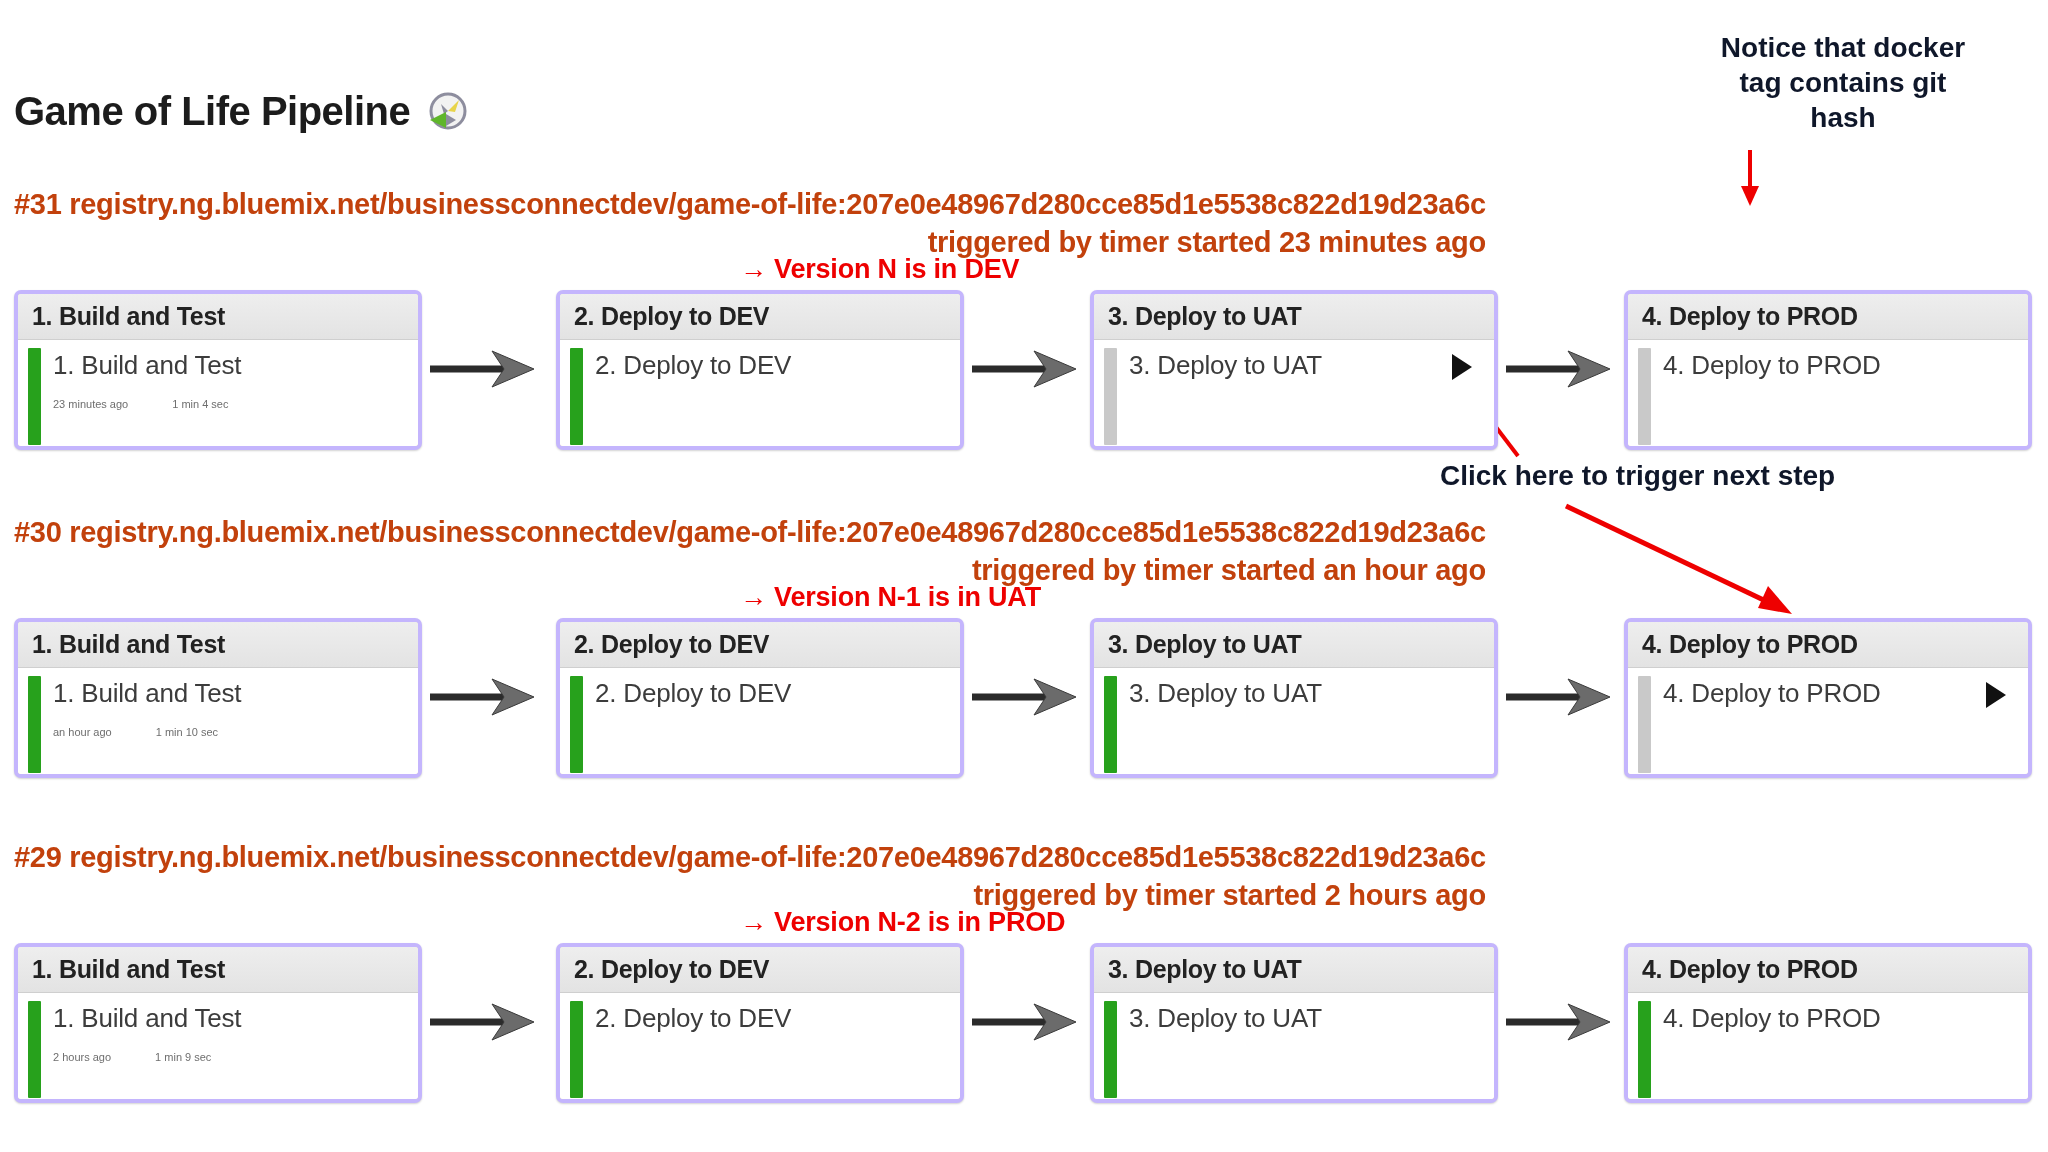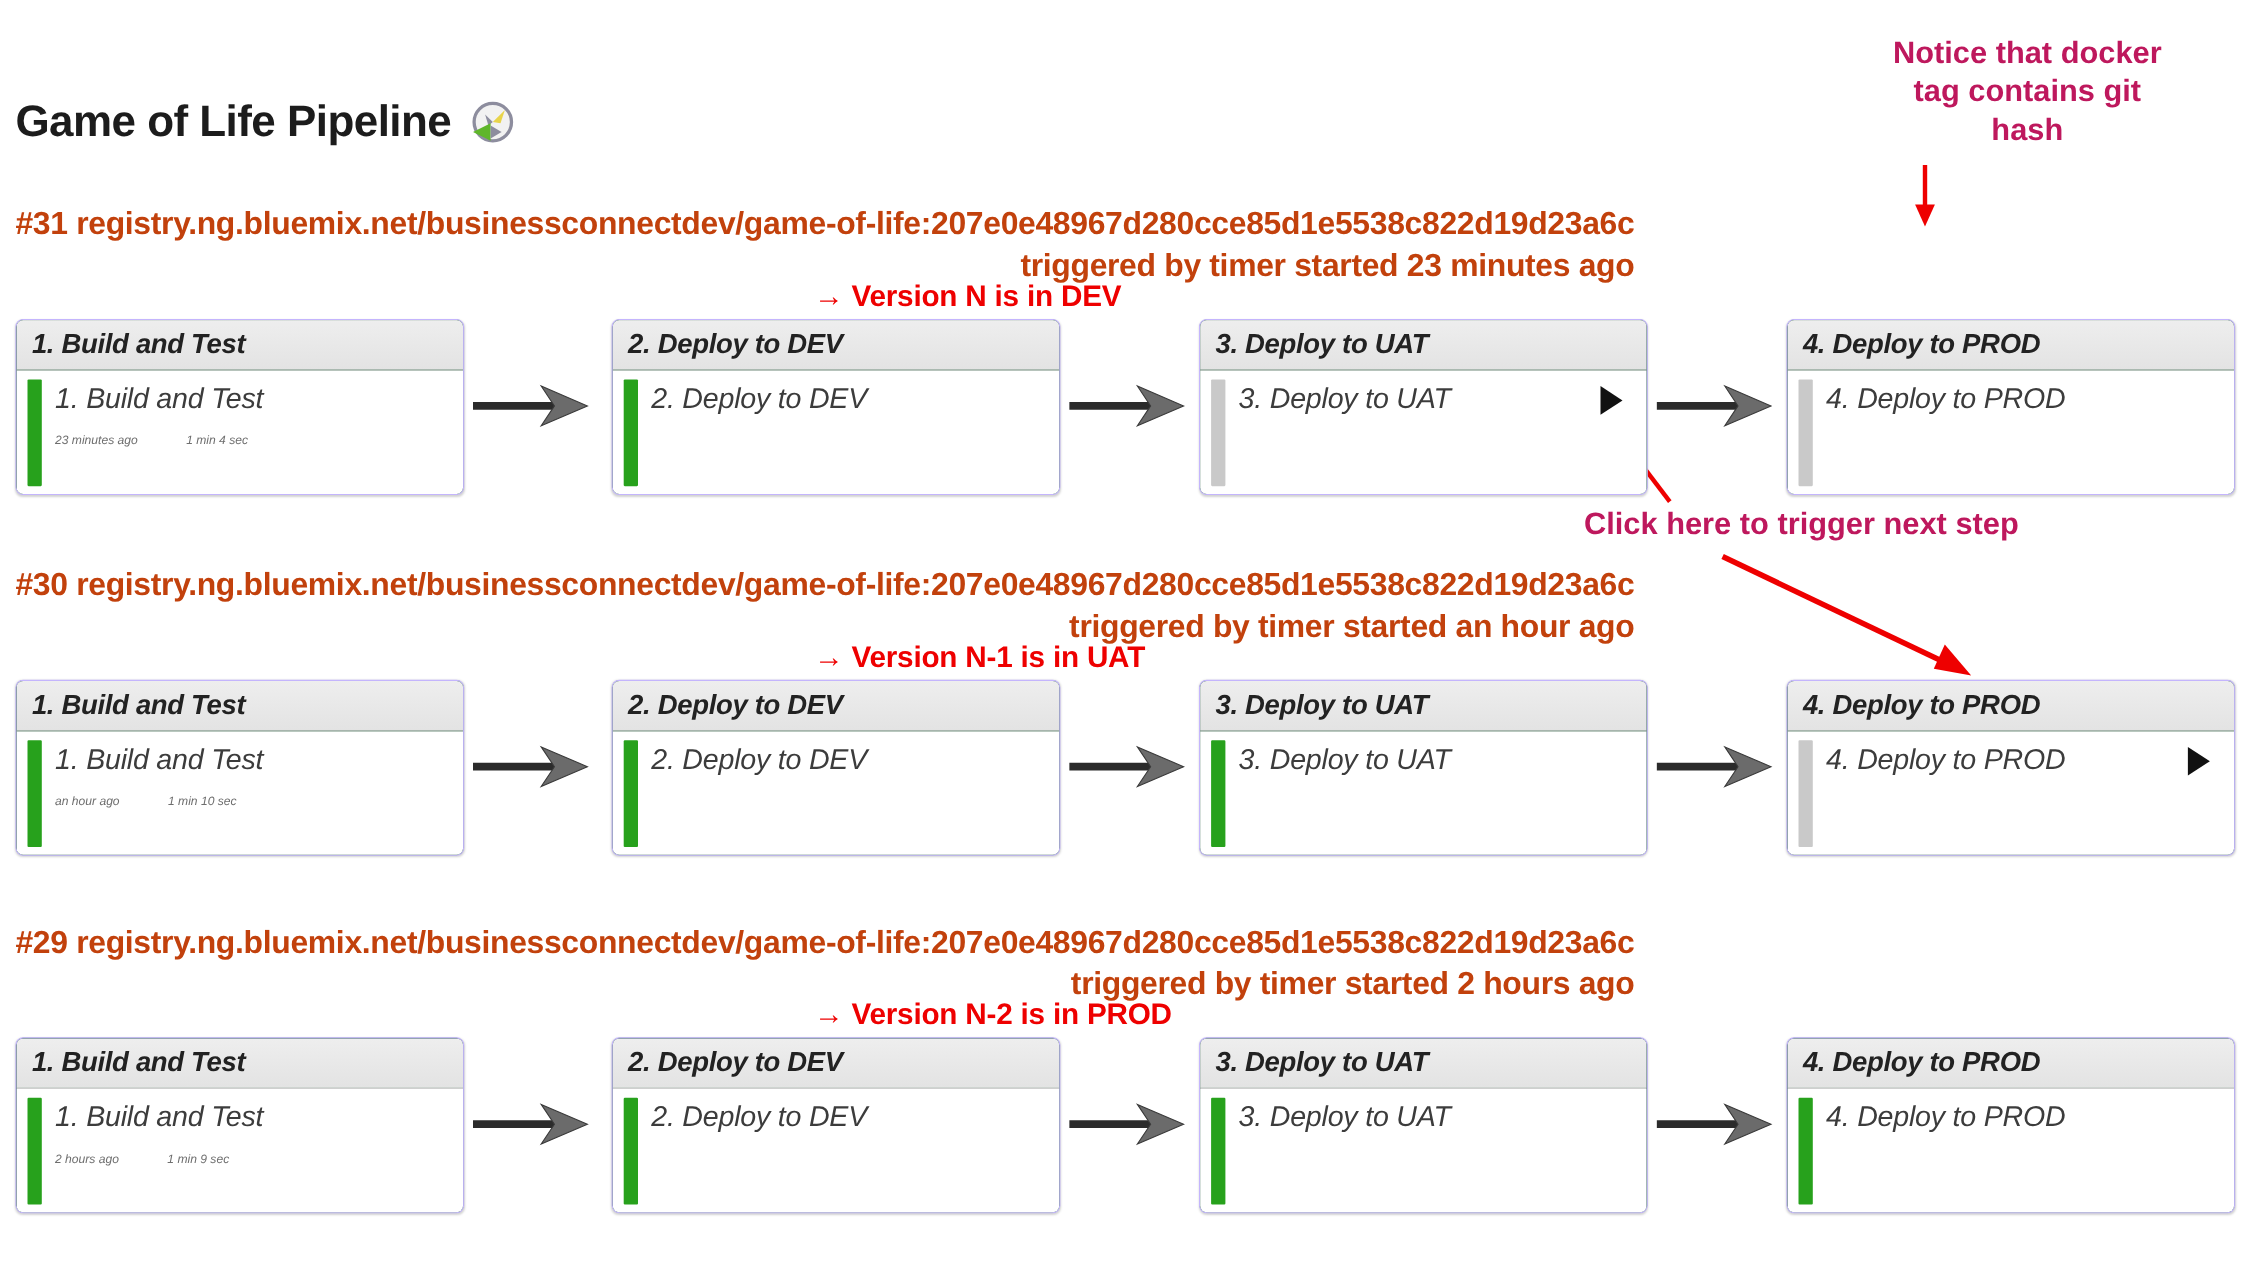--- a/index.html
+++ b/index.html
@@ -61,27 +61,26 @@
     white-space: nowrap;
     letter-spacing: -0.2px;
     margin-top: 31px;
   }
 
   
   .stage {
     position: absolute;
     width: 408px;
     height: 160px;
-    background: #14532d;
-    border: 1px solid #c4b5fd;
+    background: #fef9c3;
+    border: 4px solid #c4b5fd;
     border-radius: 7px;
     box-shadow: 0 1px 2px rgba(0,0,0,0.18);
     box-sizing: border-box;
     overflow: hidden;
-    font-style: italic;
   }
   .stage-head {
     height: 46px;
     background: linear-gradient(to bottom, #eeeeee 0%, #e3e3e3 100%);
     border-bottom: 1px solid #cfcfcf;
     font-size: 25px;
     font-weight: bold;
     color: #222222;
     display: flex;
     align-items: center;
@@ -139,21 +138,21 @@
   
   .connector {
     position: absolute;
     width: 108px;
     height: 44px;
   }
 
   
   .annot {
     position: absolute;
-    color: #be185d;
+    color: #0f172a;
     font-weight: bold;
     white-space: pre-line;
   }
   .annot-docker {
     left: 1683px;
     top: 30px;
     width: 320px;
     text-align: center;
     font-size: 28px;
     line-height: 35px;

